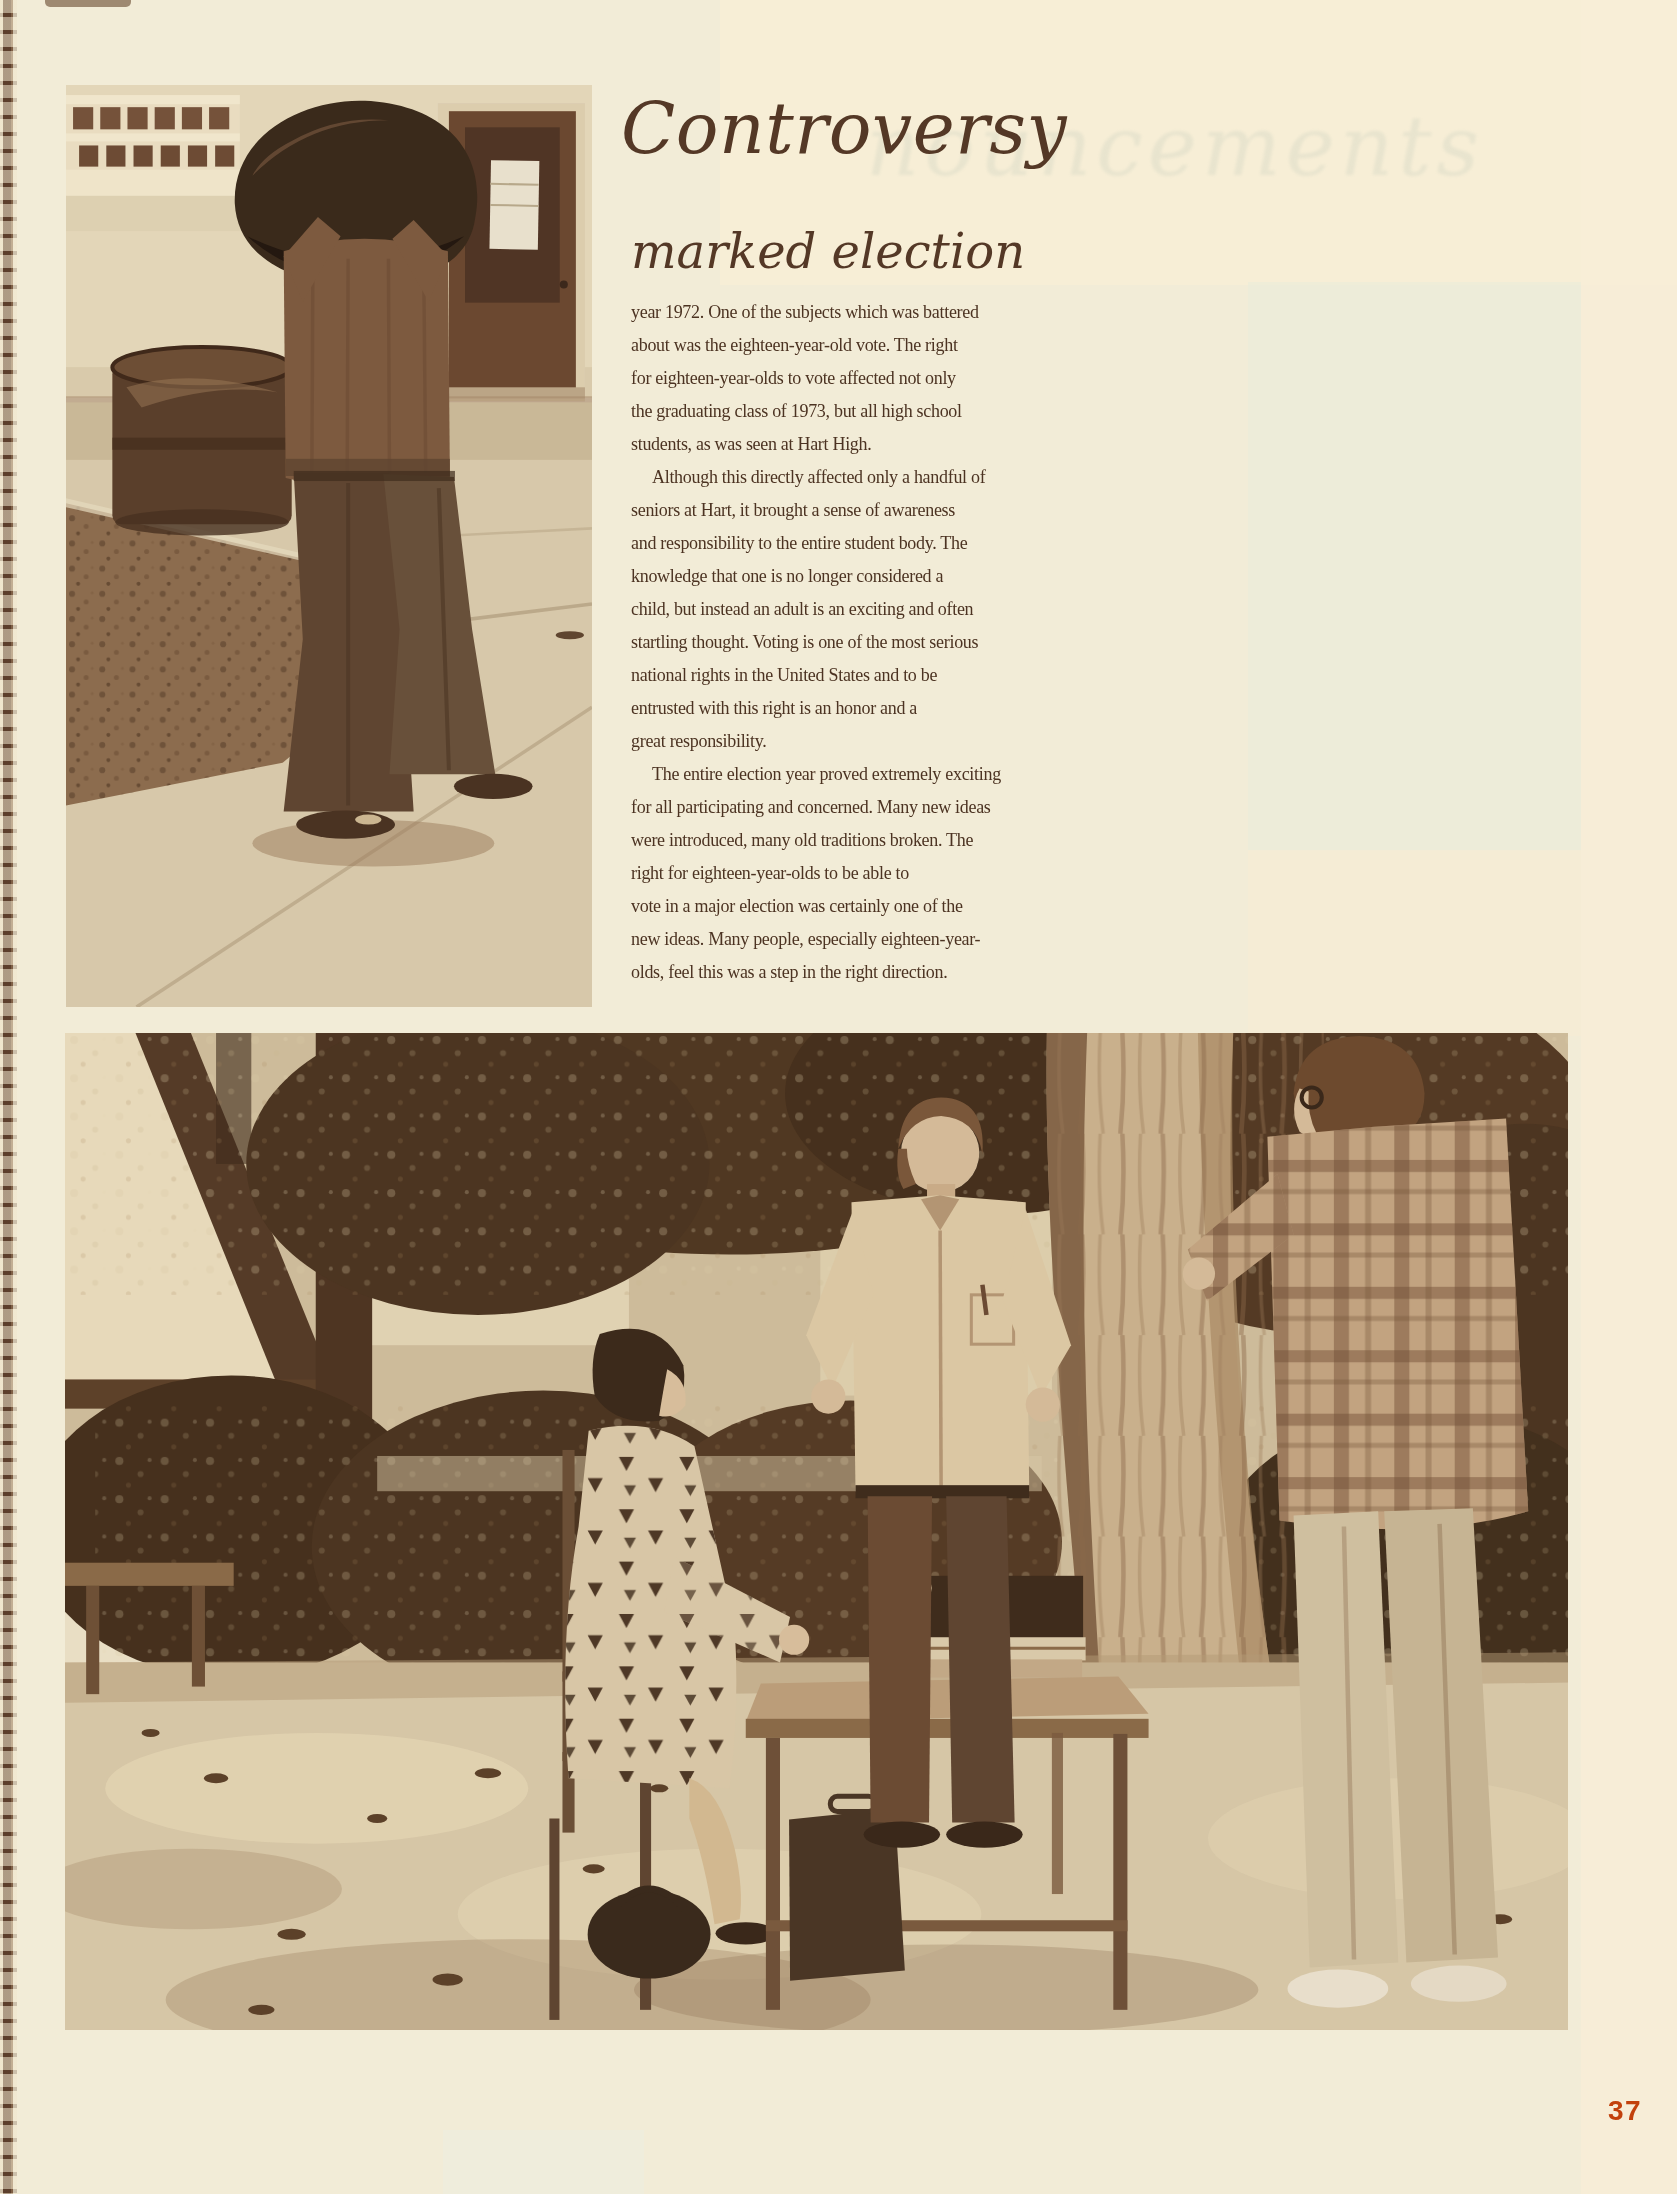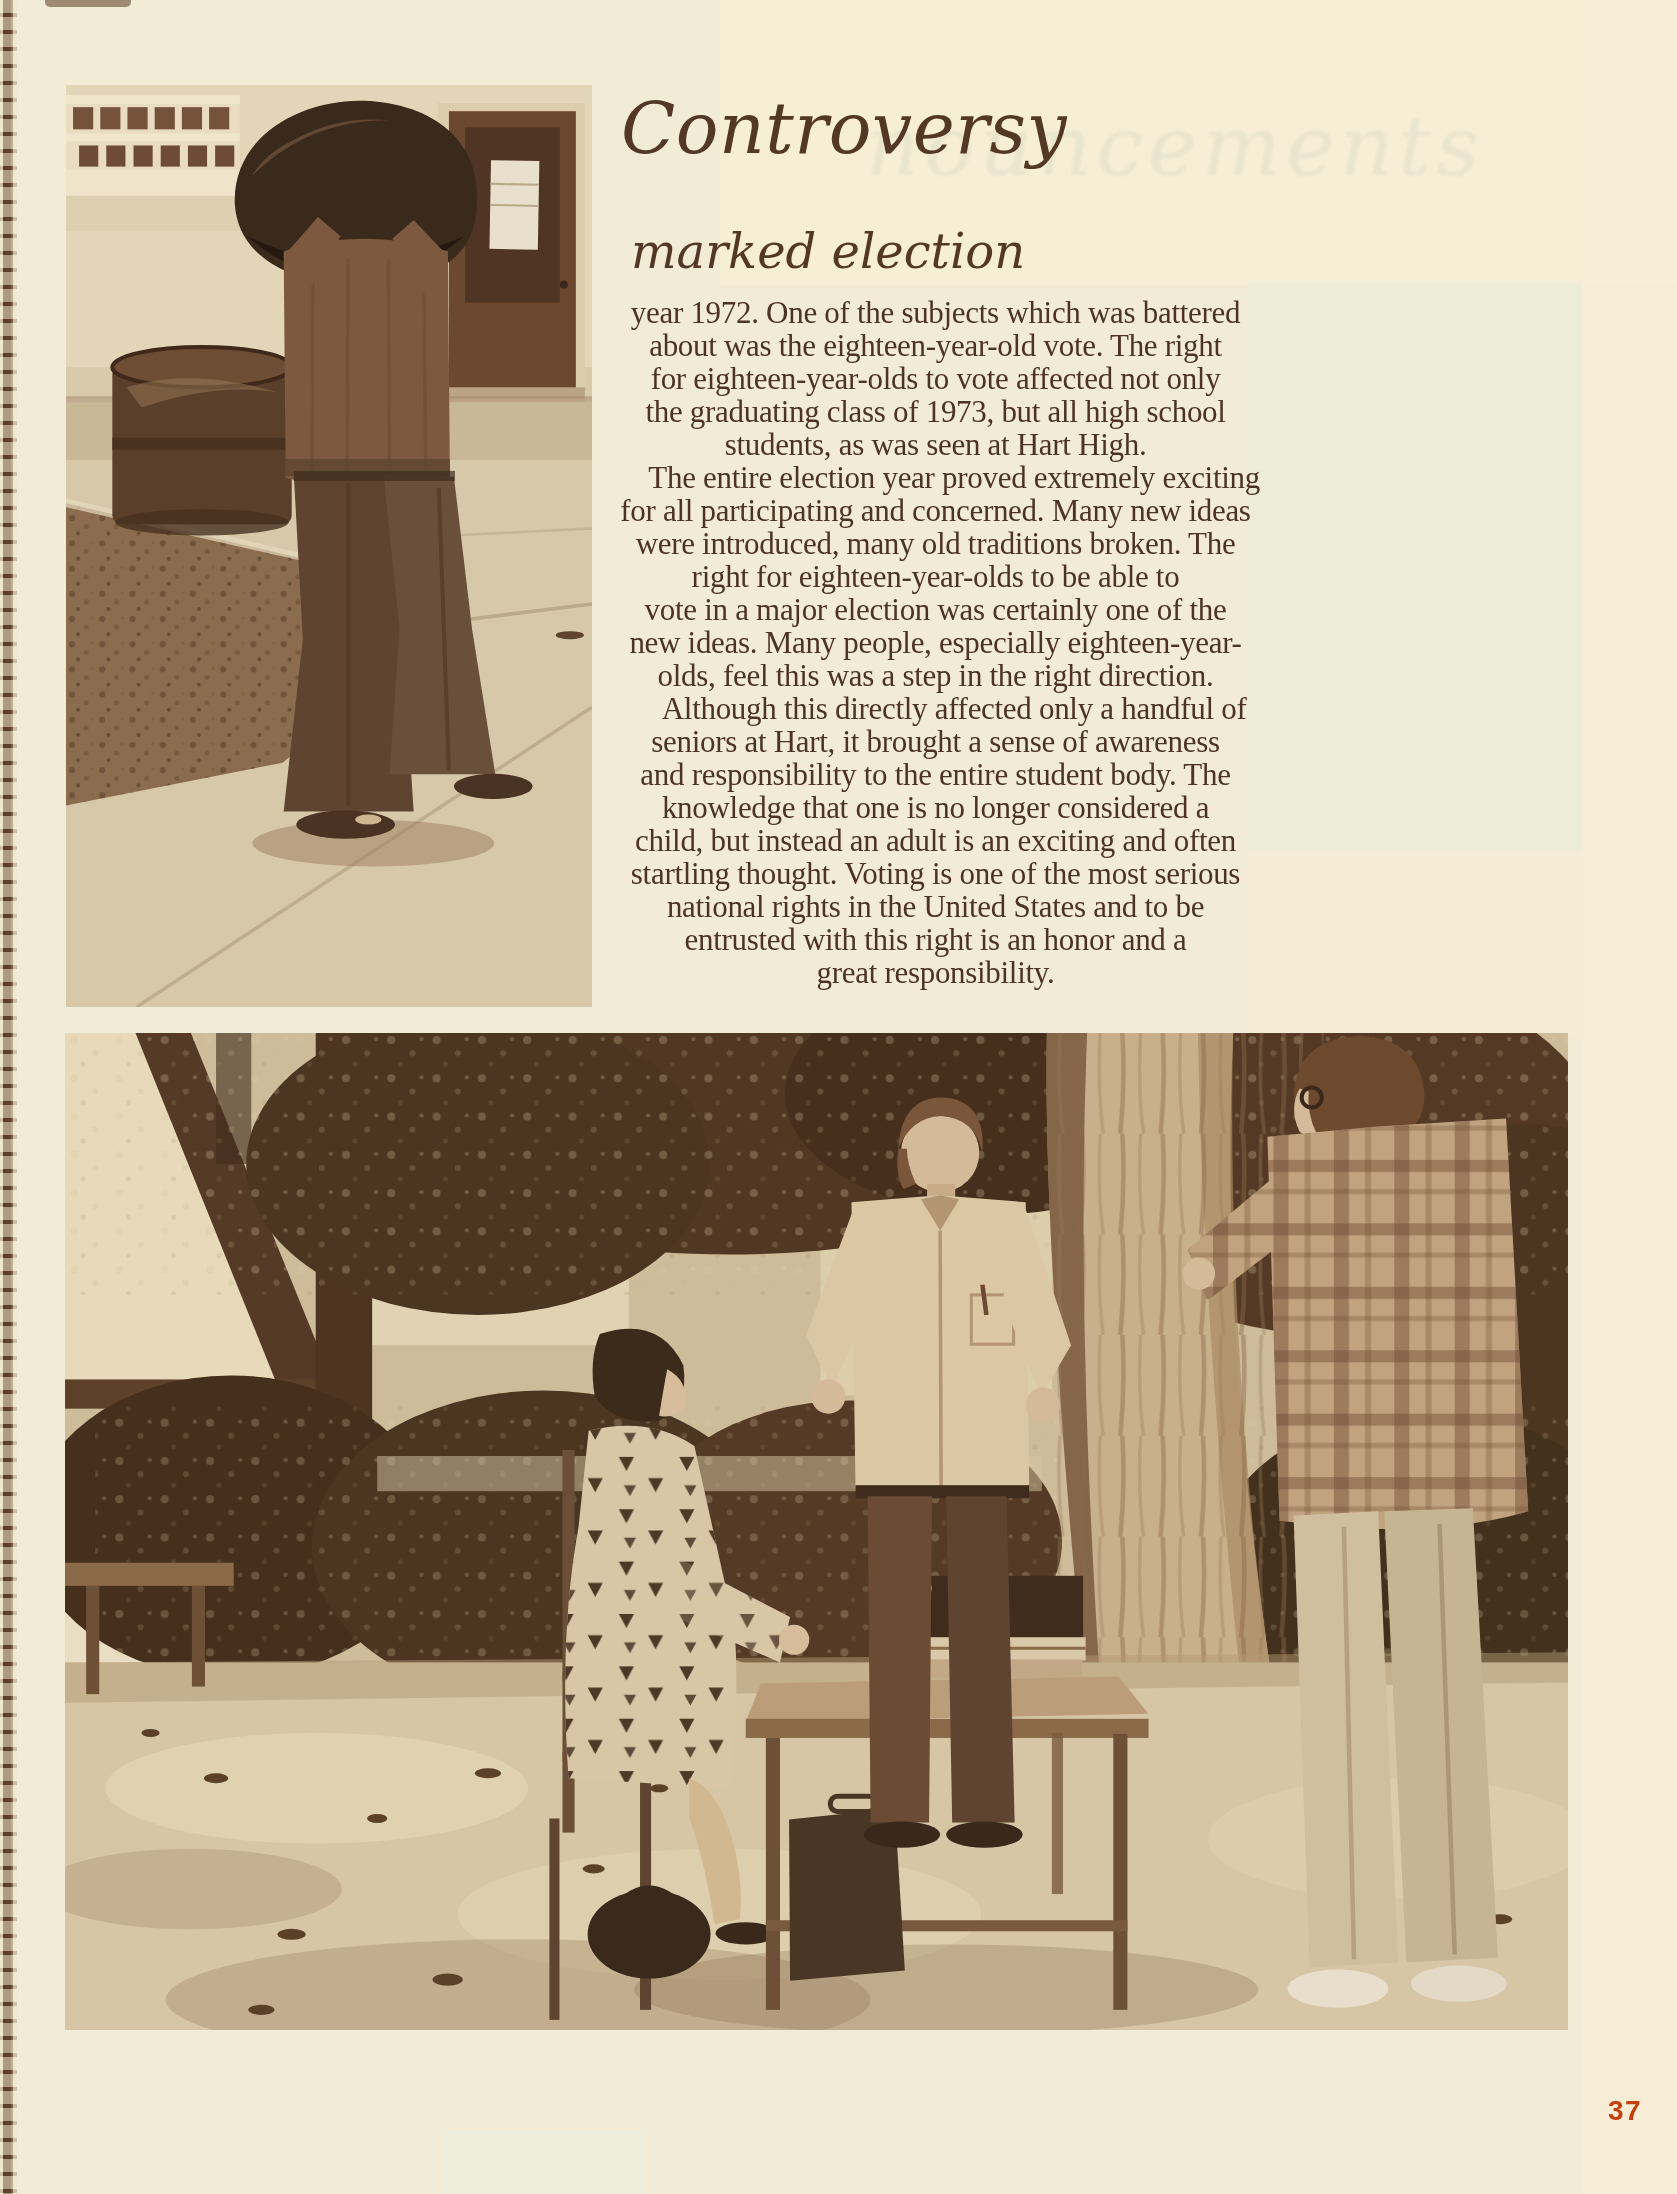--- a/index.html
+++ b/index.html
@@ -36,24 +36,23 @@
     font-family:"DejaVu Serif", serif;font-style:italic;
     font-size:71px;line-height:1.1;color:#543826;letter-spacing:0.5px;
   }
   #subtitle{
     left:631px;top:211px;
     font-family:"DejaVu Serif", serif;font-style:italic;
     font-size:48px;line-height:1.1;color:#543826;margin-top:14px;
   }
   
   #article{
-    left:603px;top:296px;width:665px;
-    font-size:31px;line-height:33px;color:#4c3322;
+    left:631px;top:296px;width:665px;
+    font-size:18px;line-height:33px;color:#4c3322;
     letter-spacing:-0.3px;
-    text-align:center;
   }
   #article p{margin:0;white-space:pre-wrap;}
   
   .photo{display:block;}
   #pageNumber{
     left:1608px;top:2095px;
     font-family:"Liberation Sans", sans-serif;font-weight:bold;
     font-size:28px;color:#c2410c;letter-spacing:1.5px;
   }
   #topSliver{left:45px;top:0;width:86px;height:7px;background:#7a5f46;border-radius:0 0 5px 5px;opacity:.7;}
@@ -180,36 +179,36 @@
 
 <div id="title" class="abs">Controversy</div>
 <div id="subtitle" class="abs">marked election</div>
 
 <div id="article" class="abs">
   <p>year 1972. One of the subjects which was battered
 about was the eighteen-year-old vote. The right
 for eighteen-year-olds to vote affected not only
 the graduating class of 1973, but all high school
 students, as was seen at Hart High.</p>
-  <p>     The entire election year proved extremely exciting
-for all participating and concerned. Many new ideas
-were introduced, many old traditions broken. The
-right for eighteen-year-olds to be able to
-vote in a major election was certainly one of the
-new ideas. Many people, especially eighteen-year-
-olds, feel this was a step in the right direction.</p>
   <p>     Although this directly affected only a handful of
 seniors at Hart, it brought a sense of awareness
 and responsibility to the entire student body. The
 knowledge that one is no longer considered a
 child, but instead an adult is an exciting and often
 startling thought. Voting is one of the most serious
 national rights in the United States and to be
 entrusted with this right is an honor and a
 great responsibility.</p>
+  <p>     The entire election year proved extremely exciting
+for all participating and concerned. Many new ideas
+were introduced, many old traditions broken. The
+right for eighteen-year-olds to be able to
+vote in a major election was certainly one of the
+new ideas. Many people, especially eighteen-year-
+olds, feel this was a step in the right direction.</p>
 </div>
 
 <svg id="photoBottom" class="abs photo" style="left:65px;top:1033px;" width="1503" height="997" viewBox="0 0 2985 1980">
   <defs>
     <pattern id="speckle" width="90" height="76" patternUnits="userSpaceOnUse">
       <circle cx="18" cy="14" r="8" fill="#d9c8a4" opacity=".55"></circle>
       <circle cx="60" cy="40" r="6" fill="#c9b68f" opacity=".45"></circle>
       <circle cx="36" cy="62" r="5" fill="#a9895f" opacity=".4"></circle>
       <circle cx="78" cy="12" r="4" fill="#e4d6b4" opacity=".5"></circle>
     </pattern>

